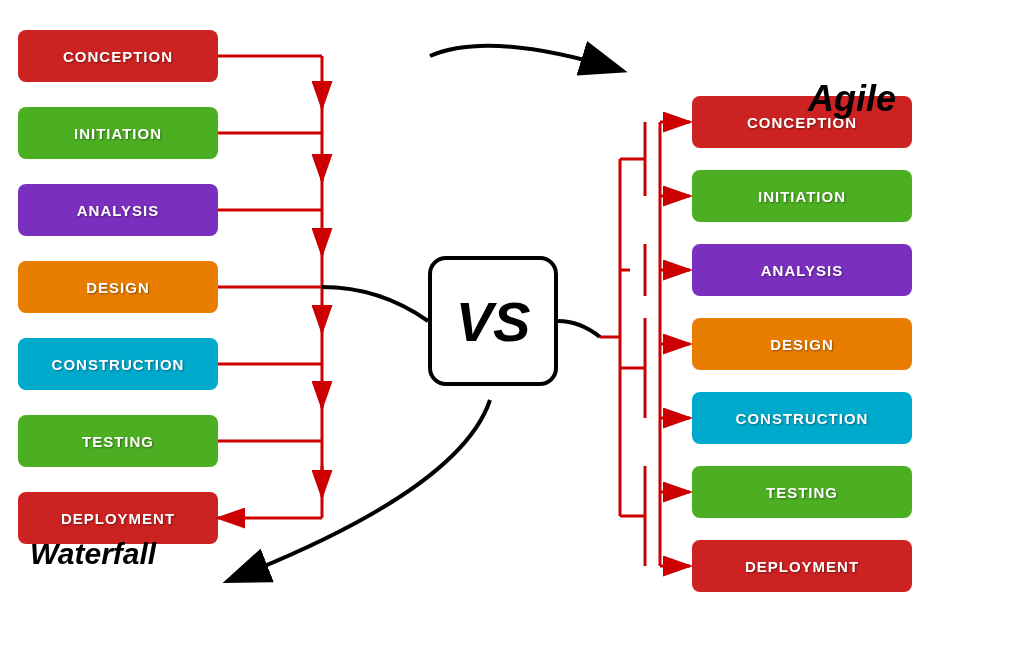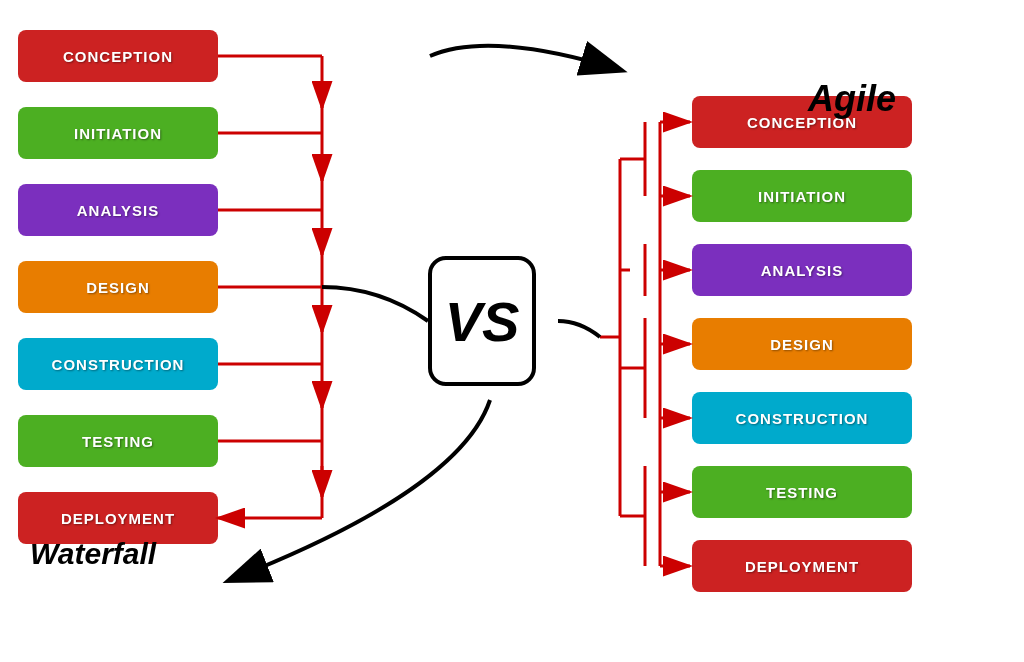--- a/index.html
+++ b/index.html
@@ -28,21 +28,21 @@
     }
 
     .phase-box.right {
       width: 220px;
       height: 52px;
     }
 
     
     .vs-box {
       position: absolute;
-      width: 108px;
+      width: 130px;
       height: 130px;
       border: 4px solid black;
       border-radius: 18px;
       display: flex;
       align-items: center;
       justify-content: center;
       font-size: 56px;
       font-weight: bold;
       font-style: italic;
       left: 428px;

